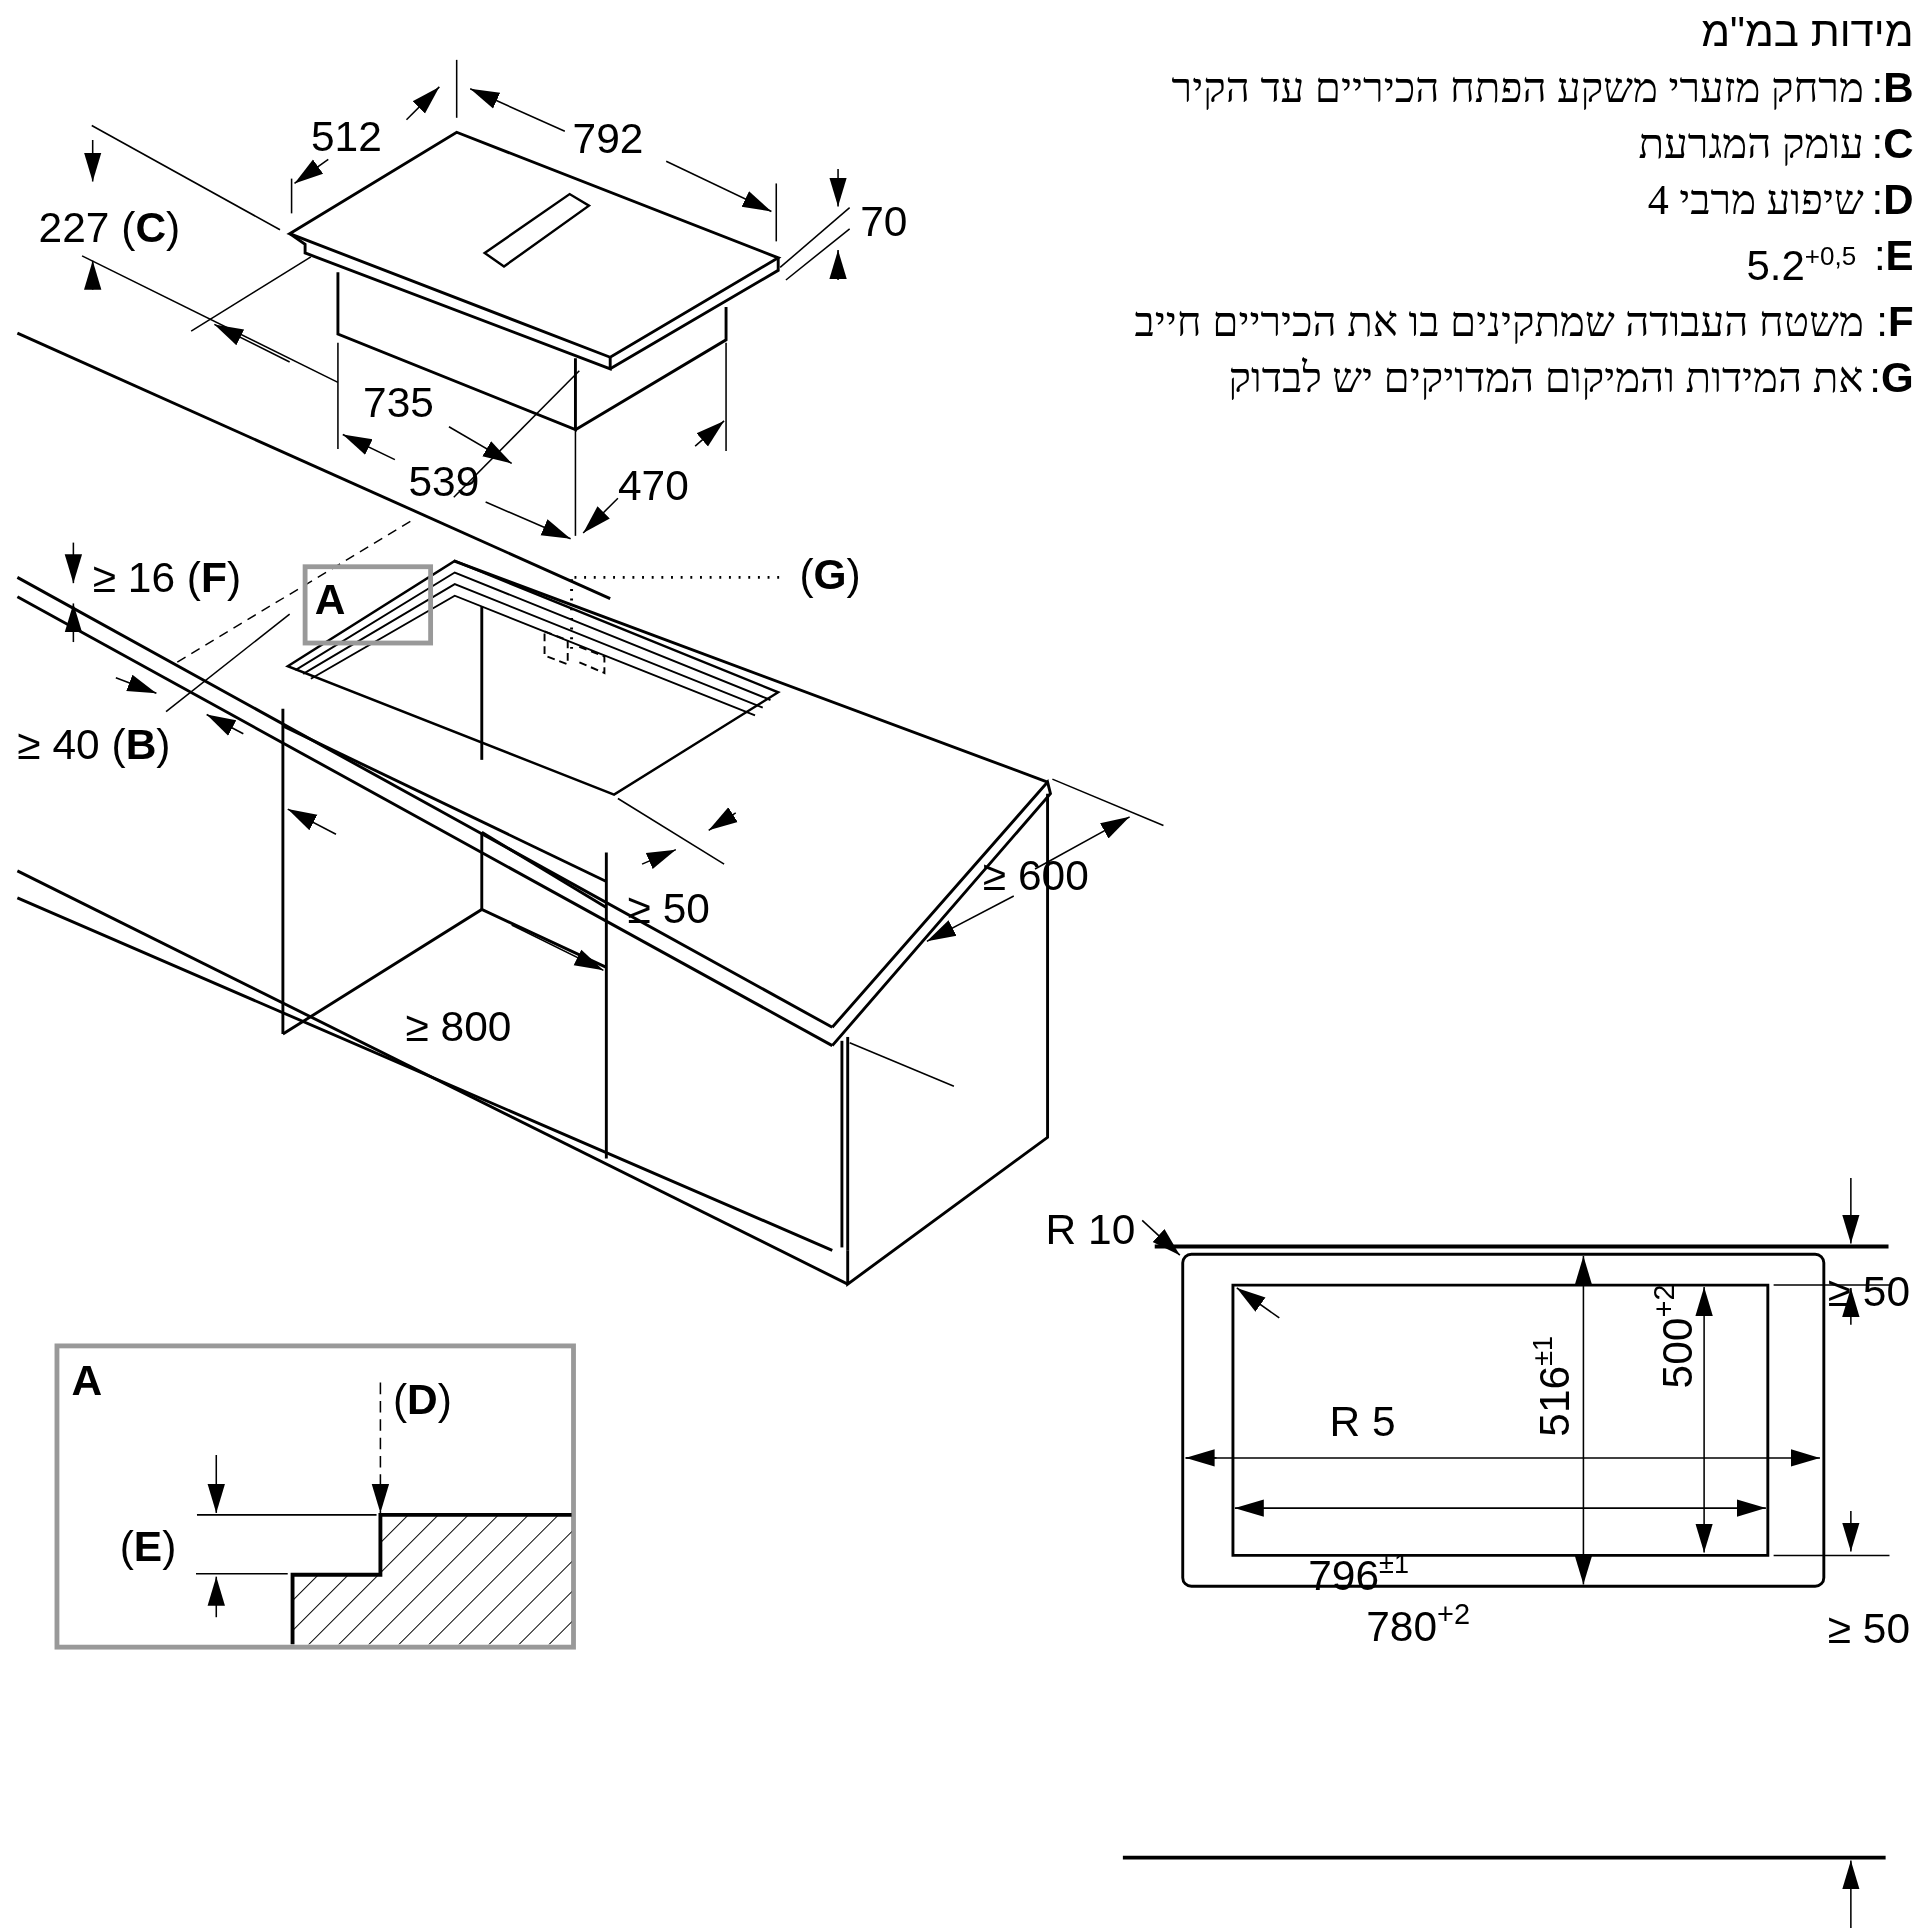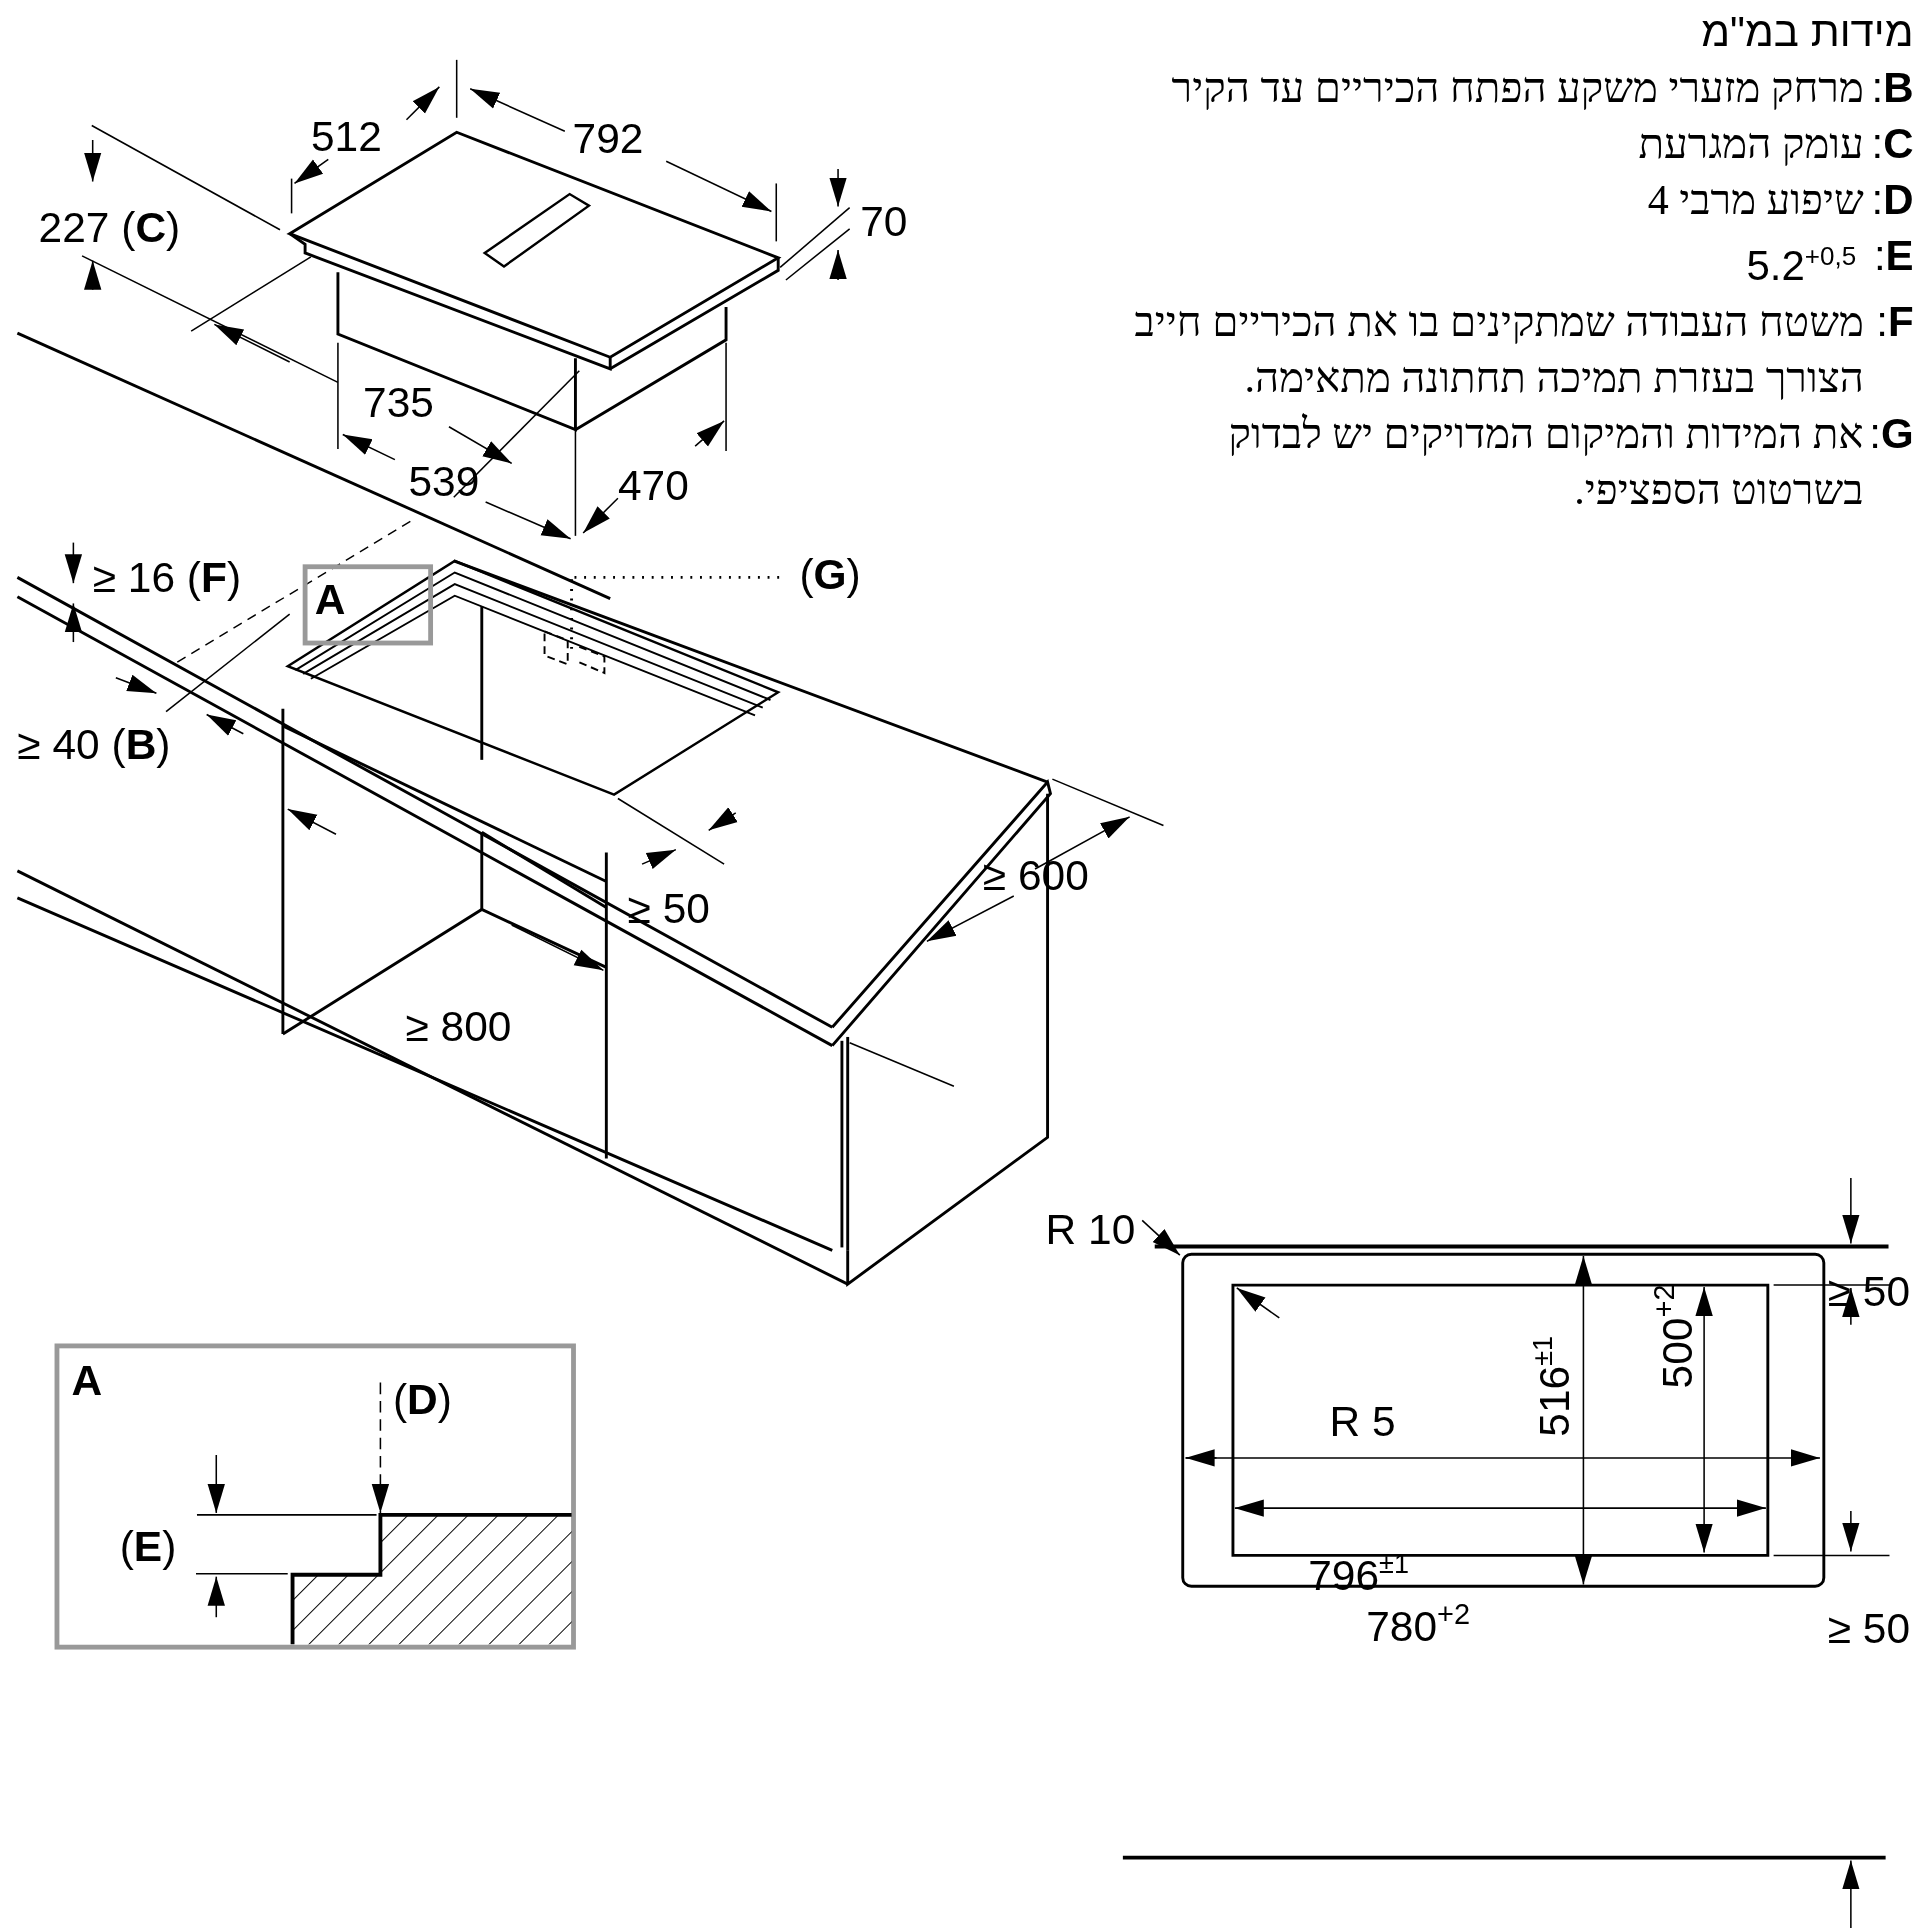--- a/index.html
+++ b/index.html
@@ -239,24 +239,22 @@
       </span>
   </div>
   <div class="row">
     <span class="key"><span class="colon">:</span><span>E</span></span>
     <span class="txt" style="direction:ltr;text-align:right;padding-right:13.5px;"><span>5.2</span><sup style="font-size:26px;">+0,5</sup></span>
   </div>
   <div class="row">
     <span class="key"><span class="colon">:</span><span>F</span></span>
     <span class="txt">
       <span class="line">משטח העבודה שמתקינים בו את הכיריים חייב</span>
-      <span class="line">הצורך בעזרת תמיכה תחתונה מתאימה.</span>
     </span>
   </div>
   <div class="row">
     <span class="key"><span class="colon">:</span><span>G</span></span>
     <span class="txt">
       <span class="line">את המידות והמיקום המדויקים יש לבדוק</span>
-      <span class="line">בשרטוט הספציפי.</span>
     </span>
   </div>
 </div>
 
 
 </body></html>

